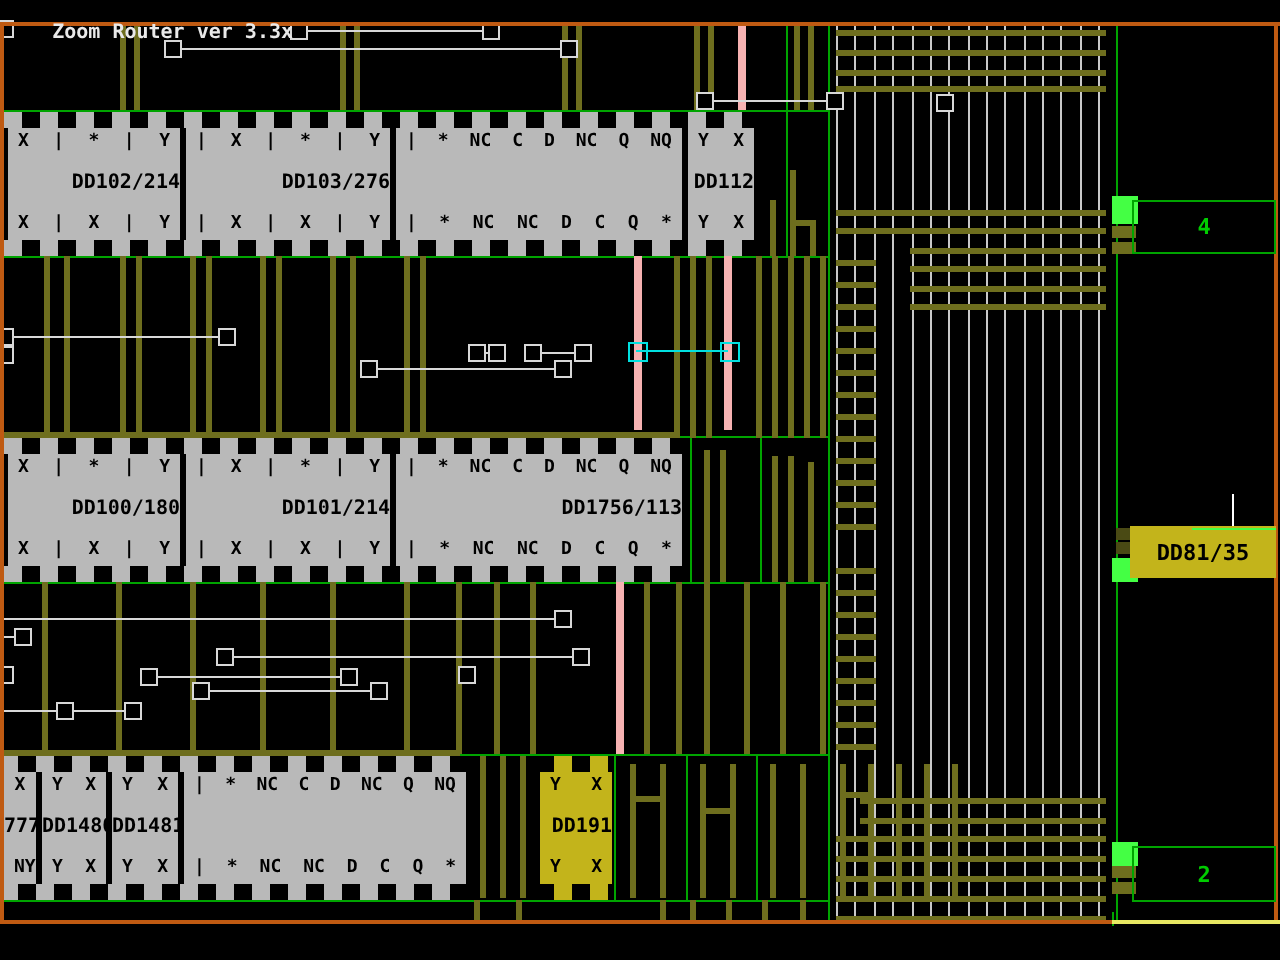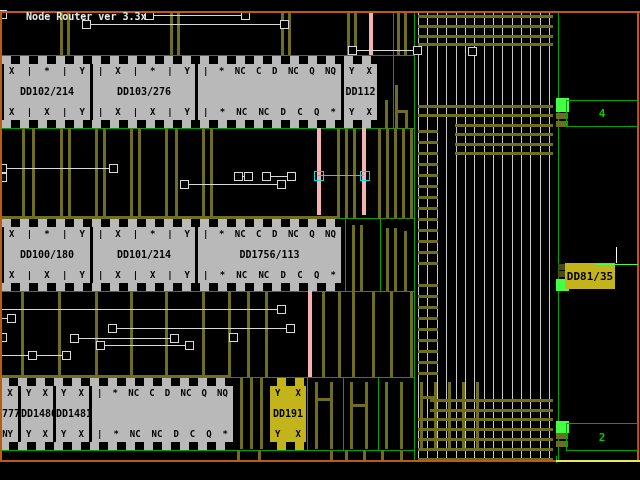--- a/index.html
+++ b/index.html
@@ -10,21 +10,21 @@
   .gh,.gv{background:var(--green);z-index:0;}
   .gridv{background:var(--white-line);width:1px;z-index:0;}
   .ov{background:var(--olive);width:3px;z-index:1;}
   .oh{background:var(--olive);height:3px;z-index:1;}
   .pv{background:var(--pink);width:4px;z-index:1;}
   .padsq{z-index:2;}
   .chipbody{z-index:2;box-sizing:border-box;display:flex;flex-direction:column;justify-content:space-between;
             border-left:2px solid #000;border-right:1px solid #000;color:#000;}
   .pins{display:flex;justify-content:space-between;padding:2px 5px 0 5px;font-size:9px;font-weight:bold;line-height:10px;white-space:pre;}
   .pins.bot{padding:0 5px 3px 5px;}
-  .chiplabel{text-align:center;font-size:10px;font-weight:bold;line-height:11px;white-space:nowrap;}
+  .chiplabel{text-align:right;font-size:10px;font-weight:bold;line-height:11px;white-space:nowrap;}
   .rsline{background:var(--rs);height:1px;z-index:3;}
   .rssq{width:7px;height:7px;border:1px solid var(--rs);background:#000;z-index:3;box-sizing:content-box;}
   .selline{background:var(--cyan);height:1px;z-index:4;}
   .selsq{width:8px;height:8px;border:1px solid var(--cyan);background:transparent;z-index:4;}
   .frame{z-index:5;}
   .gpad{background:var(--bright-green);z-index:4;}
   .opad{background:var(--olive);z-index:4;}
   .dpad{background:#4a4a14;z-index:4;}
   .panelbox{box-sizing:border-box;border:1px solid var(--green);z-index:5;color:var(--text-green);
             font-size:11px;font-weight:bold;display:flex;align-items:center;justify-content:center;}
@@ -36,33 +36,33 @@
   .statusbar .sright{position:absolute;left:398px;top:1px;white-space:pre;}
   .cursorv{background:#fff;width:1px;z-index:6;}
   .cursorh{background:var(--bright-green);height:1px;z-index:6;}
 </style>
 </head>
 <body>
 
 <div id="screen" style="--olive: #6e6e1e; --green: #00a400; --bright-green: #44ff44; --text-green: #00cc00; --pink: #f6b2b2; --cyan: #00e0e0; --white-line: #c9c9c9; --rs: #d8d8d8; --chip-yellow: #c3b41b; --text-white: #e9e9e9;">
 
   <div class="abs titlebar">
-    <span>Node Router ver 3.3x</span>
+    <span>Zoom Router ver 3.3x</span>
   </div>
 
   <div class="abs frame" id="f-top" style="left: 0px; top: 11px; width: 640px; height: 2px; background: rgb(191, 90, 18);"></div>
   <div class="abs frame" id="f-left" style="left: 0px; top: 11px; width: 2px; height: 450px; background: rgb(191, 90, 18);"></div>
   <div class="abs frame" id="f-right" style="left: 637px; top: 11px; width: 2px; height: 450px; background: rgb(191, 90, 18);"></div>
   <div class="abs frame" id="f-bot-o" style="left: 0px; top: 460px; width: 556px; height: 2px; background: rgb(191, 90, 18);"></div>
   <div class="abs frame" id="f-bot-y" style="left: 556px; top: 460px; width: 84px; height: 2px; background: rgb(232, 232, 98);"></div>
 
   <div class="abs panelbox" id="box-slot4" style="left: 566px; top: 100px; width: 72px; height: 27px;">
     <span>4</span>
   </div>
-  <div class="abs panelbox" id="box-dd81" style="background: var(--chip-yellow); color: rgb(0, 0, 0); border: none; left: 565px; top: 263px; width: 50px; height: 26px;">
+  <div class="abs panelbox" id="box-dd81" style="background: var(--chip-yellow); color: rgb(0, 0, 0); border: none; left: 565px; top: 263px; width: 73px; height: 26px;">
     <span>DD81/35</span>
   </div>
   <div class="abs panelbox" id="box-slot2" style="left: 566px; top: 423px; width: 72px; height: 28px;">
     <span>2</span>
   </div>
 
   <div class="abs cursorv" id="cursor-v" style="left: 616px; top: 247px; height: 16px;"></div>
   <div class="abs cursorh" id="cursor-h" style="left: 596px; top: 264px; width: 42px;"></div>
 
 <div class="abs gh" style="left: 2px; top: 55px; width: 412px; height: 1px;"></div>
@@ -260,21 +260,21 @@
       <div class="chiplabel">DD1756/113</div>
       <div class="pins bot"><span>|</span><span>*</span><span>NC</span><span>NC</span><span>D</span><span>C</span><span>Q</span><span>*</span></div>
     </div>
     <div class="abs padsq" style="left: 0px; top: 378px; width: 234px; height: 8px; background: repeating-linear-gradient(90deg, rgb(185, 185, 185) 0px, rgb(185, 185, 185) 9px, rgb(0, 0, 0) 9px, rgb(0, 0, 0) 18px);"></div>
     <div class="abs padsq" style="left: 0px; top: 442px; width: 234px; height: 8px; background: repeating-linear-gradient(90deg, rgb(185, 185, 185) 0px, rgb(185, 185, 185) 9px, rgb(0, 0, 0) 9px, rgb(0, 0, 0) 18px);"></div>
     <div class="abs padsq" style="left: 268px; top: 378px; width: 39px; height: 8px; background: repeating-linear-gradient(90deg, rgb(0, 0, 0) 0px, rgb(0, 0, 0) 9px, rgb(195, 180, 27) 9px, rgb(195, 180, 27) 18px);"></div>
     <div class="abs padsq" style="left: 268px; top: 442px; width: 39px; height: 8px; background: repeating-linear-gradient(90deg, rgb(0, 0, 0) 0px, rgb(0, 0, 0) 9px, rgb(195, 180, 27) 9px, rgb(195, 180, 27) 18px);"></div>
     <div class="abs chipbody" style="left: 0px; top: 386px; width: 19px; height: 56px; background: rgb(185, 185, 185);">
       <div class="pins top" style="justify-content: center;"><span>X</span></div>
       <div class="chiplabel">777</div>
-      <div class="pins bot" style="justify-content: flex-end;"><span>NY</span></div>
+      <div class="pins bot" style="justify-content: flex-start;"><span>NY</span></div>
     </div>
     <div class="abs chipbody" style="left: 19px; top: 386px; width: 35px; height: 56px; background: rgb(185, 185, 185);">
       <div class="pins top"><span>Y</span><span>X</span></div>
       <div class="chiplabel">DD1480</div>
       <div class="pins bot"><span>Y</span><span>X</span></div>
     </div>
     <div class="abs chipbody" style="left: 54px; top: 386px; width: 36px; height: 56px; background: rgb(185, 185, 185);">
       <div class="pins top"><span>Y</span><span>X</span></div>
       <div class="chiplabel">DD1481</div>
       <div class="pins bot"><span>Y</span><span>X</span></div>

